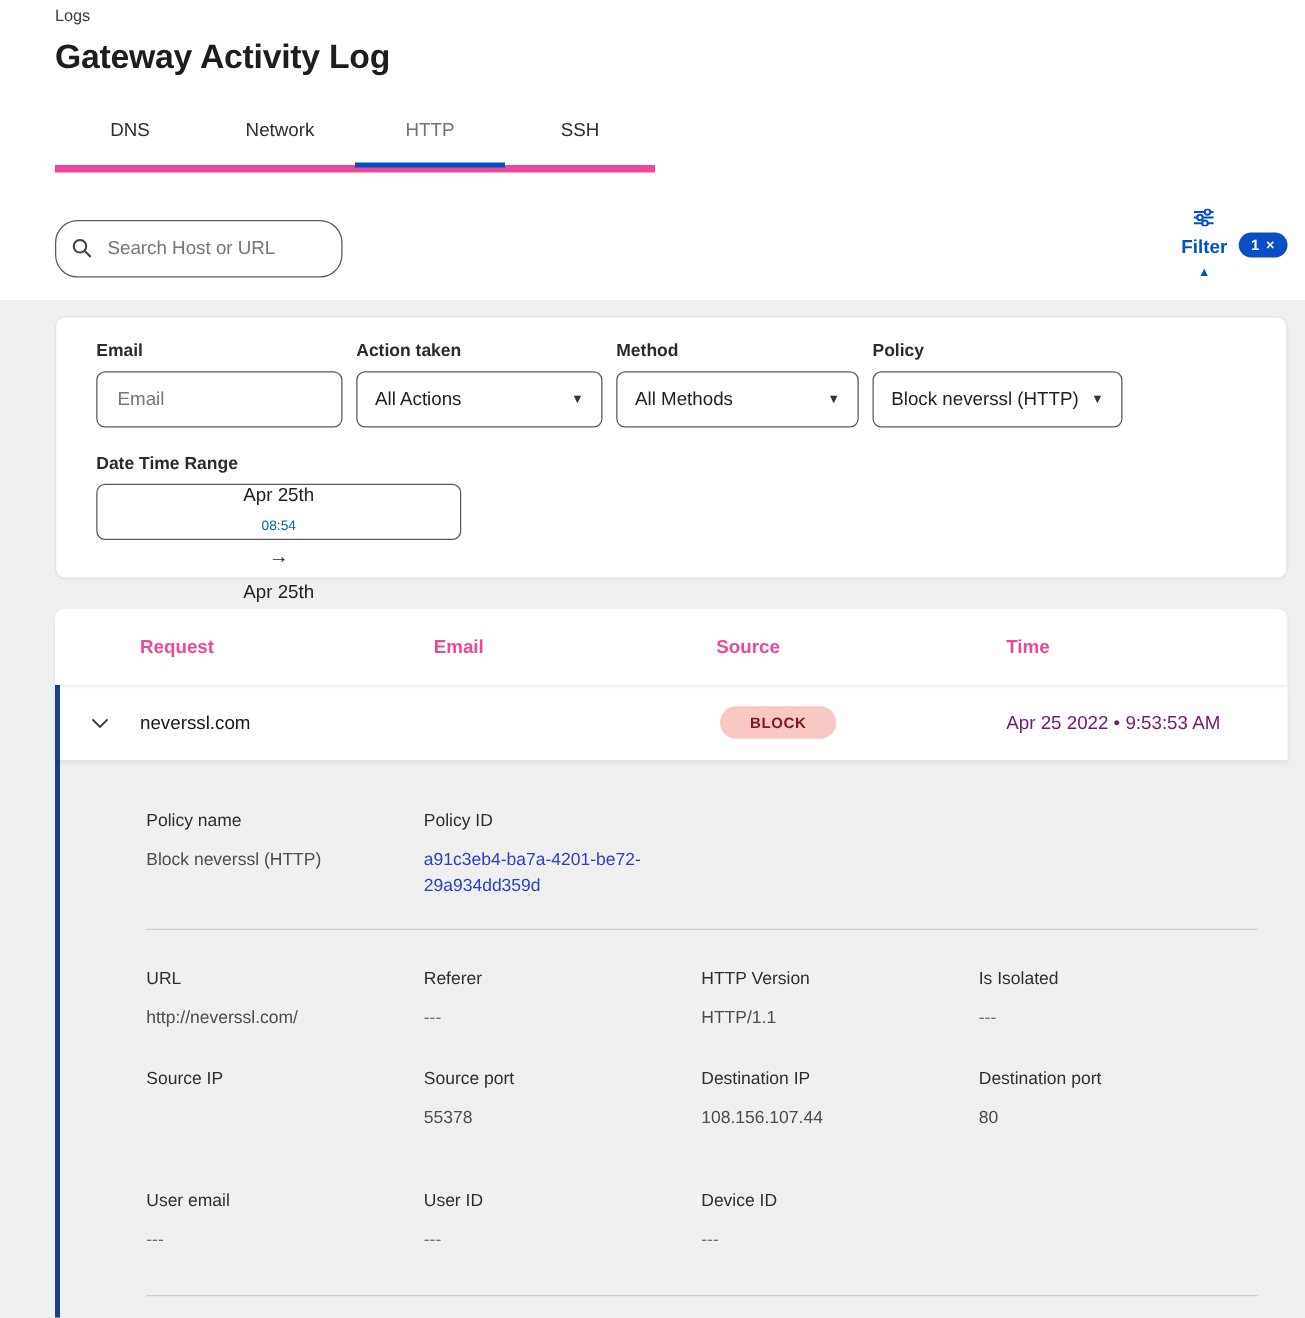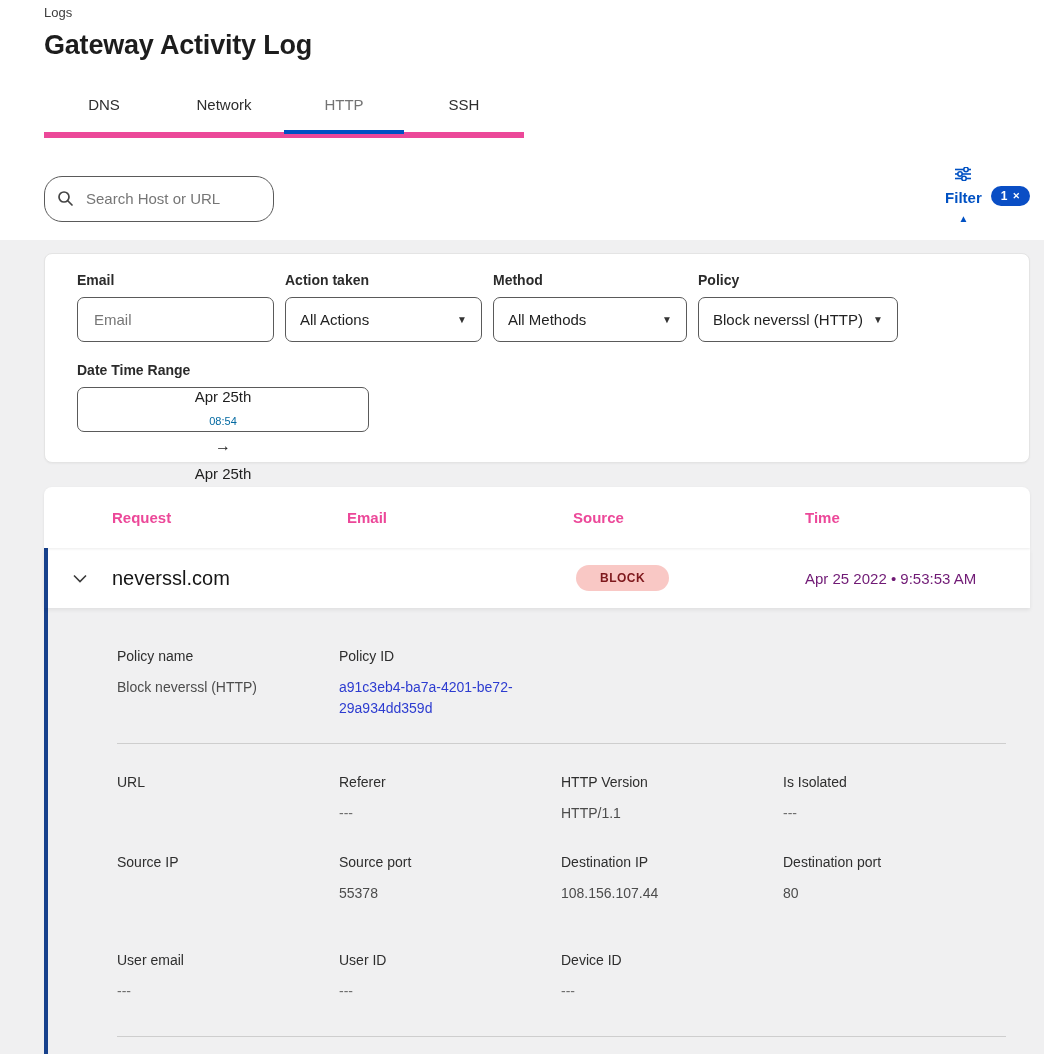--- a/index.html
+++ b/index.html
@@ -66,21 +66,21 @@
   .table-card { margin-top: 24px; }
   .thead { background: #fff; border-radius: 8px 8px 0 0; height: 61px;
          display: grid; grid-template-columns: 68px 235px 226px 232px 1fr;
          align-items: center; box-shadow: 0 1px 3px rgba(0,0,0,0.08); position: relative; z-index: 2; }
   .th { font-size: 15px; font-weight: 700; color: #ec4899; }
 
   .log-row { background: #fff; height: 60px; border-left: 4px solid #17418c;
          display: grid; grid-template-columns: 64px 235px 226px 232px 1fr; align-items: center;
          box-shadow: 0 2px 4px rgba(0,0,0,0.07); position: relative; z-index: 1; cursor: pointer; }
   .chevron-btn { width: 64px; display: flex; justify-content: center; align-items: center; cursor: pointer; }
-  .req-text { font-size: 20px; color: #161616; }
+  .req-text { font-size: 15px; color: #161616; }
   .block-badge { display: inline-block; background: #f9c8c5; color: #7e191d;
          font-size: 12px; font-weight: 700; letter-spacing: 0.5px;
          padding: 6px 24px; border-radius: 14px; margin-left: 3px; }
   .time-text { font-size: 15px; color: #701a75; }
 
   
   .detail { border-left: 4px solid #17418c; height: 479px; box-sizing: border-box;
          padding: 40px 24px 0 69px; }
   .d-grid-2 { display: grid; grid-template-columns: 222px 222px; }
   .d-grid-4 { display: grid; grid-template-columns: 222px 222px 222px 222px; }
@@ -233,20 +233,21 @@
           <div class="d-label">Policy ID</div>
           <a href="#" class="policy-id-link">a91c3eb4-ba7a-4201-be72-29a934dd359d</a>
         </div>
       </div>
 
       <hr class="divider">
 
       <div class="d-grid-4 section">
         <div>
           <div class="d-label">URL</div>
+          <div class="d-value">http://neverssl.com/</div>
         </div>
         <div>
           <div class="d-label">Referer</div>
           <div class="d-value d-dashes">---</div>
         </div>
         <div>
           <div class="d-label">HTTP Version</div>
           <div class="d-value">HTTP/1.1</div>
         </div>
         <div>

